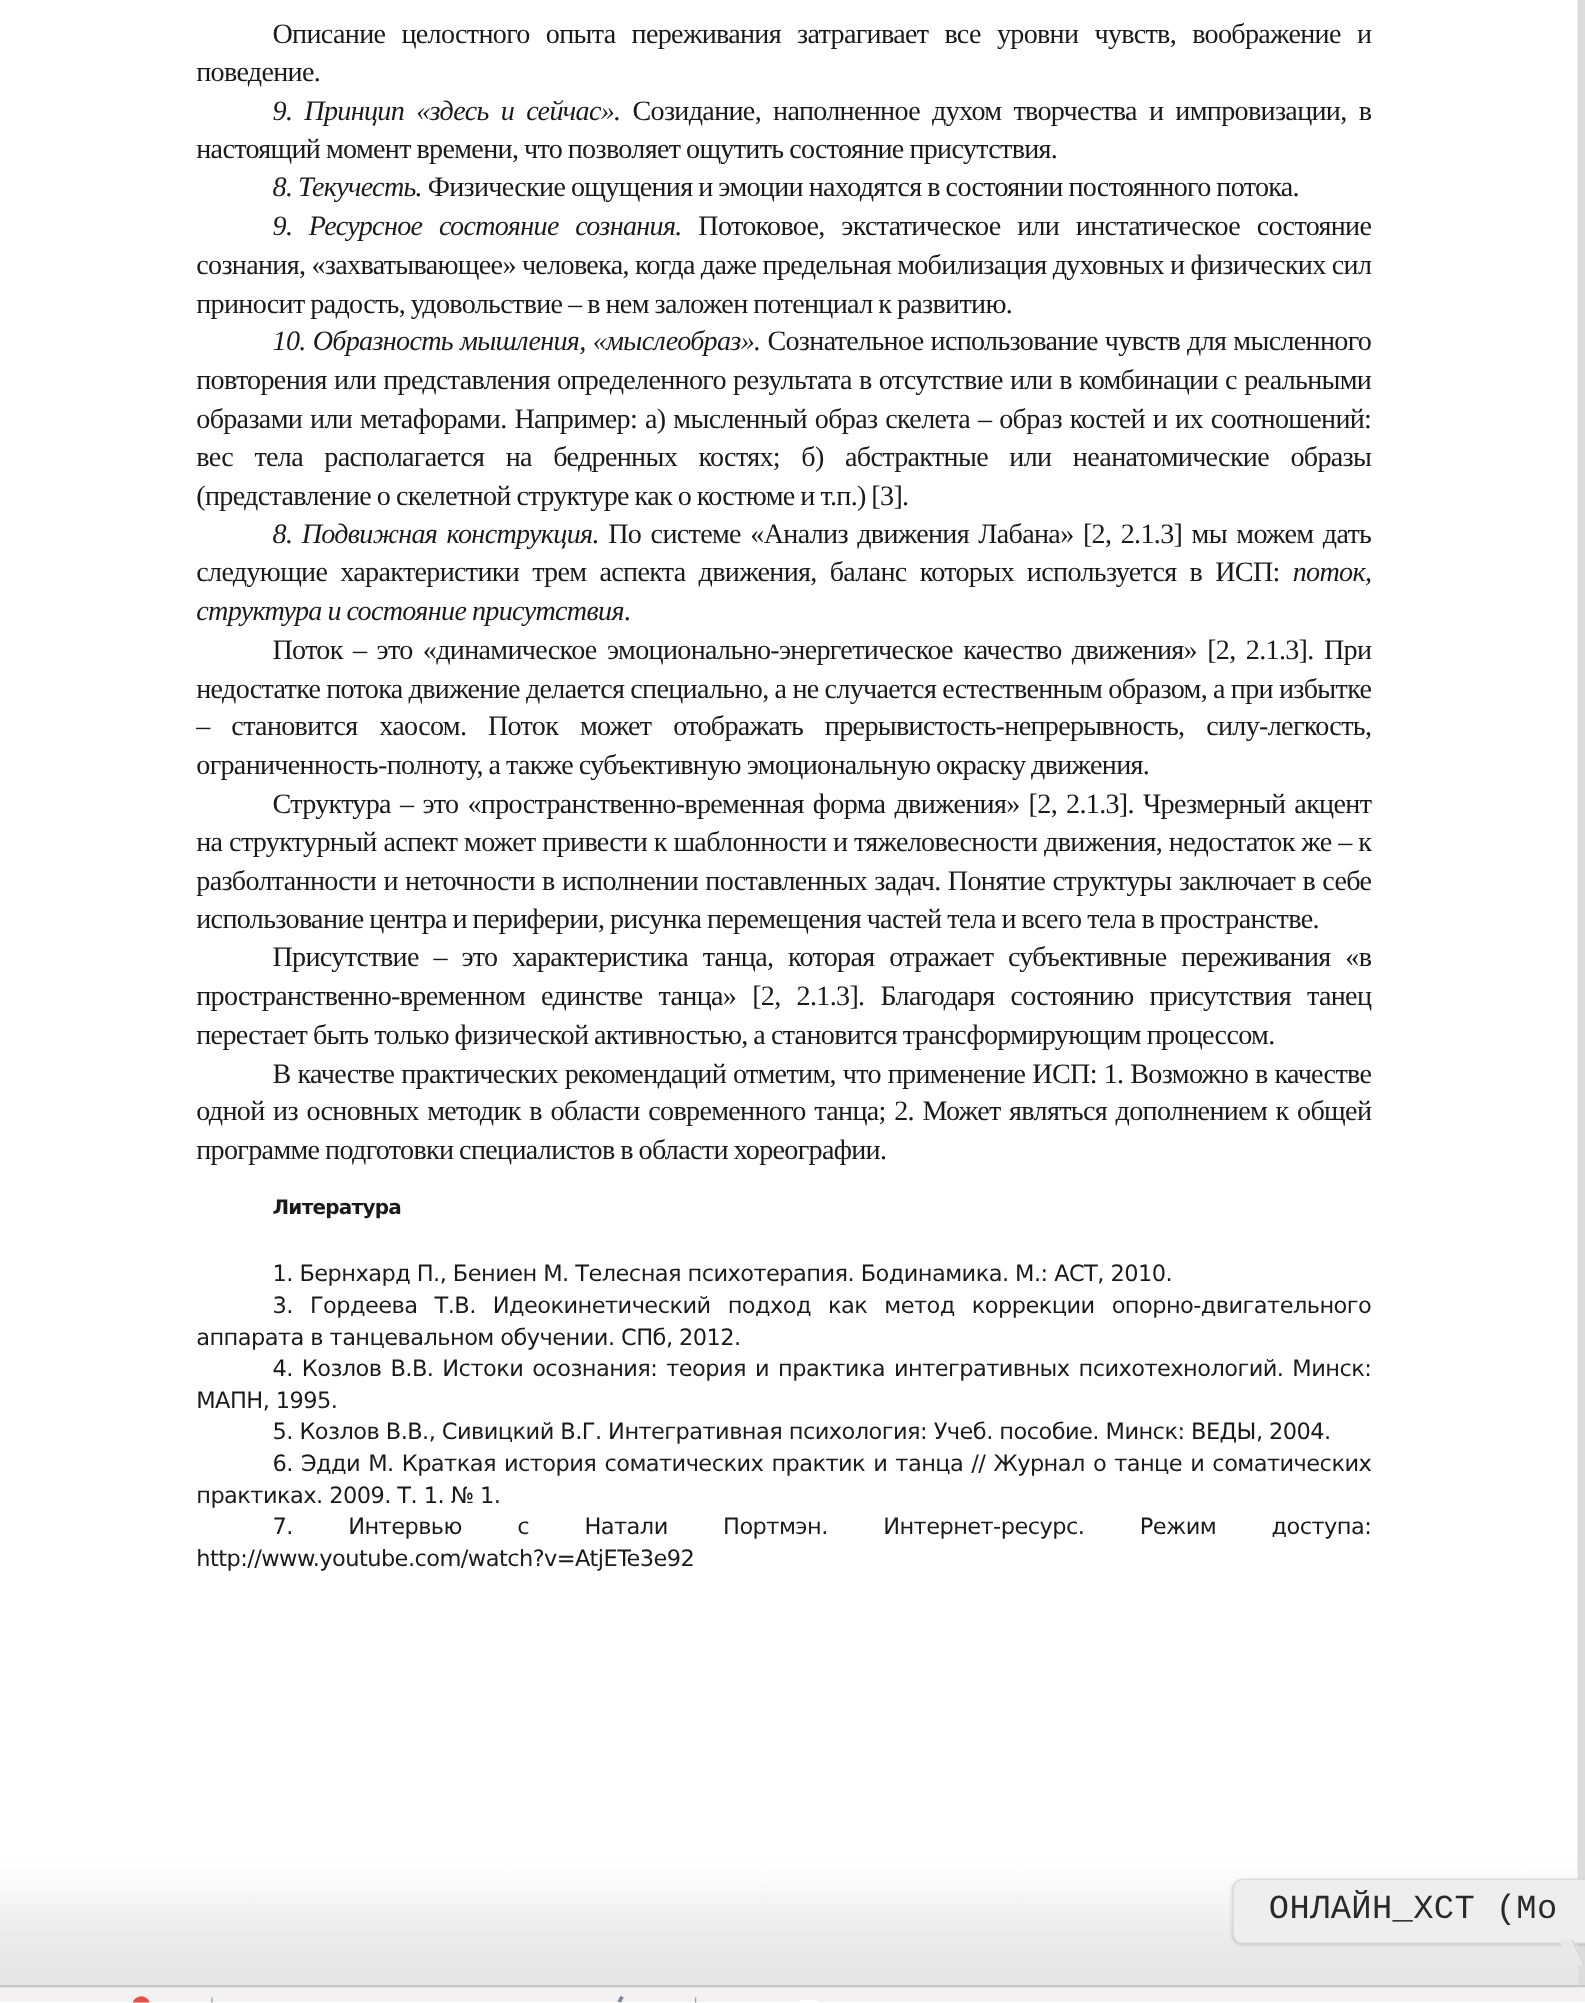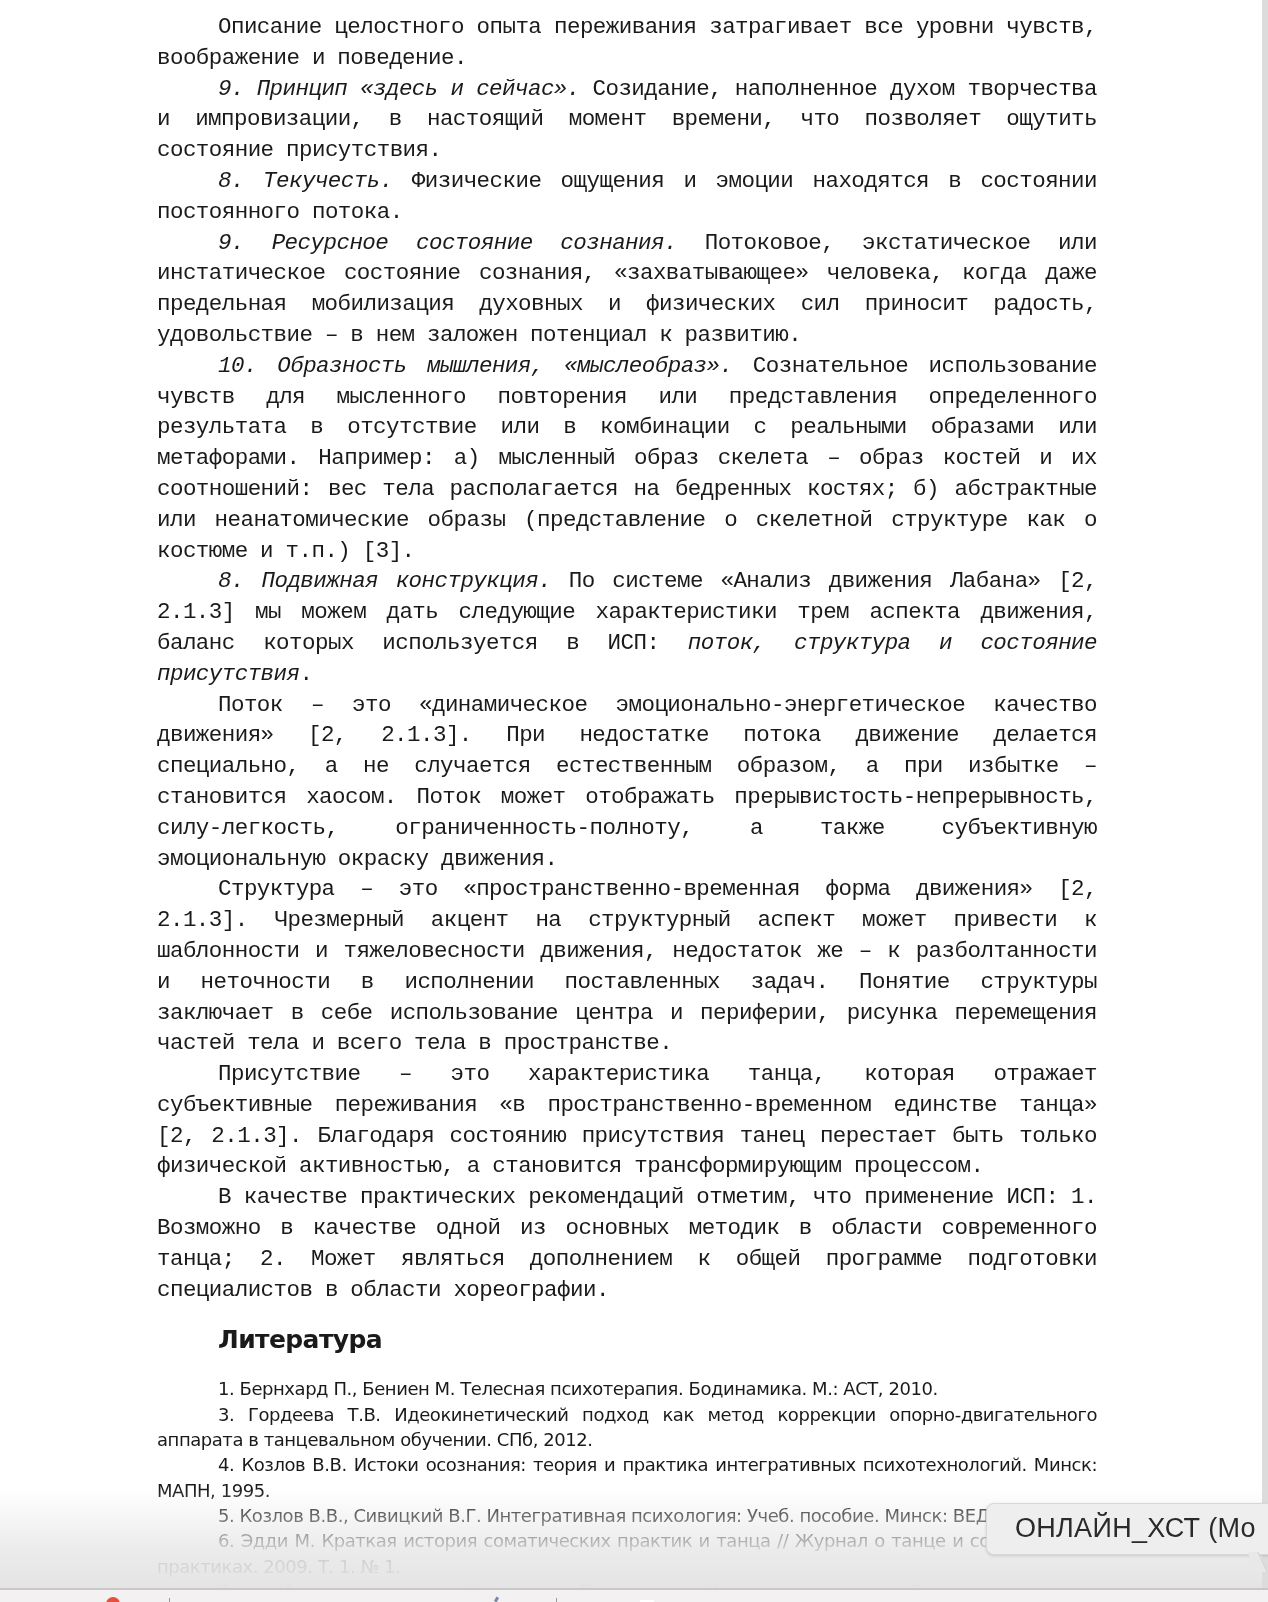--- a/index.html
+++ b/index.html
@@ -14,31 +14,31 @@
     background: #ffffff;
   }
   .page-edge {
     position: absolute; left: 1262px; top: 0; width: 6px; height: 1590px;
     background: #dcdcdc;
   }
   .content {
     position: absolute; left: 157px; top: 12px; width: 940px;
   }
   .p {
-    font-family: Liberation Mono, monospace;
+    font-family: Liberation Serif, serif;
     font-size: 22.5px; line-height: 30.8px;
     text-align: justify; text-indent: 61px;
     margin: 0; letter-spacing: -0.55px;
     word-spacing: -0.5px;
   }
   .p em { font-style: italic; }
   .heading {
     font-family: "DejaVu Sans", sans-serif;
-    font-weight: bold; font-size: 25px;
-    margin: 20px 0 22px 61px; letter-spacing: -0.6px;
+    font-weight: bold; font-size: 16px;
+    margin: 20px 0 32px 61px; letter-spacing: -0.6px;
   }
   .ref {
     font-family: "DejaVu Sans", sans-serif;
     font-size: 18px; line-height: 25.3px;
     text-align: justify; text-indent: 61px; margin: 0;
     letter-spacing: -0.45px;
   }
   .bottom-shade {
     position: absolute; left: 0; top: 1488px; width: 1262px; height: 102px;
     background: linear-gradient(to bottom, rgba(255,255,255,0) 0%, rgba(232,232,232,0.85) 60%, #e4e4e4 100%);
@@ -58,21 +58,21 @@
   .tb-sep { position: absolute; top: 8px; width: 1px; height: 6px; background: #999; }
   .tb-pin { position: absolute; left: 495px; top: 7px; width: 3px; height: 5px; background: #7a8aa6; transform: rotate(30deg); }
   .tb-box { position: absolute; left: 640px; top: 10px; width: 14px; height: 2px; background: #ffffff; }
   .tooltip {
     position: absolute; left: 986px; top: 1503px; width: 300px; height: 50px;
     background: #eeeeee; border: 1px solid #d8d8d8; border-radius: 8px;
     box-shadow: 0 1px 3px rgba(0,0,0,0.15);
   }
   .tooltip-text {
     position: absolute; left: 28px; top: 9px; font-size: 27px; color: #2a2a2a;
-    font-family: Liberation Sans, sans-serif; white-space: nowrap; letter-spacing: 0.3px;
+    font-family: Liberation Mono, monospace; white-space: nowrap; letter-spacing: 0.3px;
   }
   .tooltip-tail {
     position: absolute; left: 1252px; top: 1552px; width: 10px; height: 20px;
     border-right: 1px solid #cfcfcf;
     transform: skewX(25deg); background: #e8e8e8;
   }
 </style>
 </head>
 <body>
 

